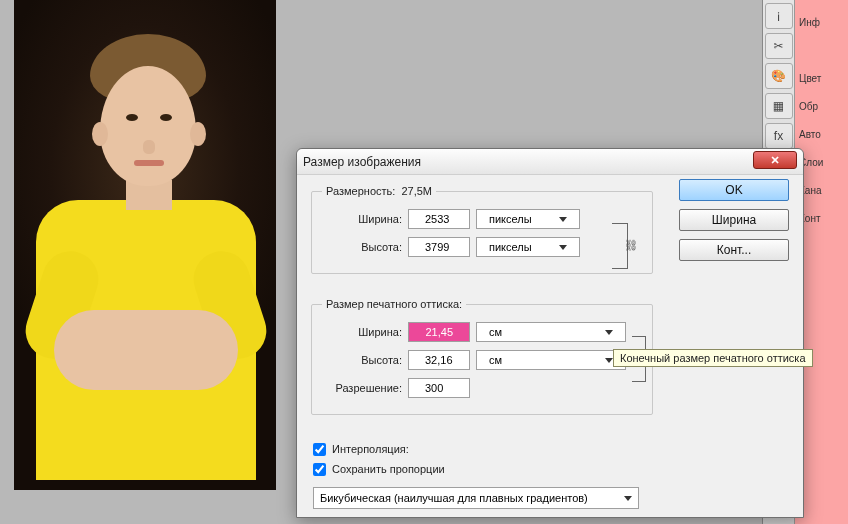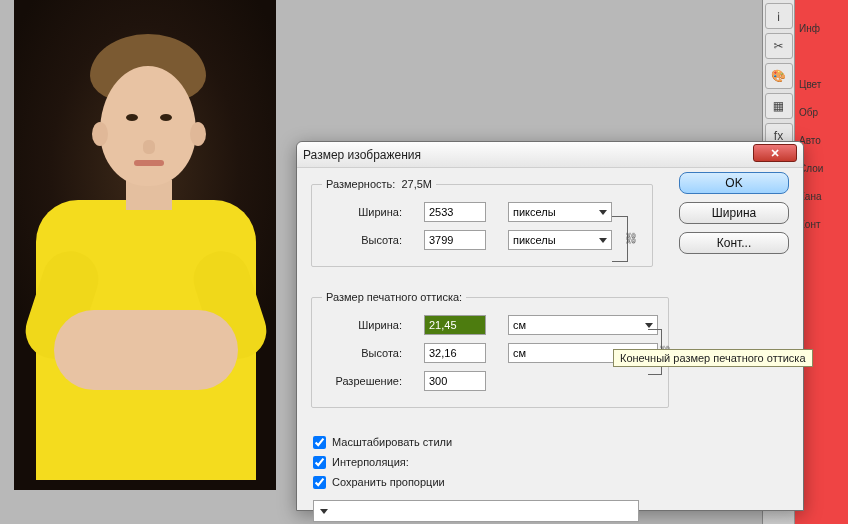--- a/index.html
+++ b/index.html
@@ -17,55 +17,55 @@
 .nose { position: absolute; left: 129px; top: 140px; width: 12px; height: 14px; background: #ddb595; border-radius: 40%; }
 .neck { position: absolute; left: 112px; top: 180px; width: 46px; height: 30px; background: #e4bf9f; }
 .shirt { position: absolute; left: 22px; top: 200px; width: 220px; height: 280px; background: #f4dc1e; border-radius: 42px 42px 0 0; }
 .arm-fold { position: absolute; left: 40px; top: 310px; width: 184px; height: 80px; background: #e8c3a3; border-radius: 40px; }
 .sleeve-l { position: absolute; left: 20px; top: 250px; width: 56px; height: 110px; background: #f0d81a; border-radius: 28px; transform: rotate(18deg); }
 .sleeve-r { position: absolute; left: 188px; top: 250px; width: 56px; height: 110px; background: #f0d81a; border-radius: 28px; transform: rotate(-18deg); }
 
 .panels { position: absolute; right: 0; top: 0; width: 86px; height: 524px; display: flex; }
 .panel-col { width: 32px; background: linear-gradient(#e5e5e5,#d0d0d0); border-left: 1px solid #888; display: flex; flex-direction: column; gap: 2px; padding-top: 2px; }
 .panel-btn { width: 28px; height: 26px; margin: 1px auto; background: #e8e8e8; border: 1px solid #aaa; border-radius: 3px; display: flex; align-items: center; justify-content: center; font-size: 12px; color: #444; }
-.panel-labels { flex: 1; background: #ef4444; border-left: 1px solid #999; padding-top: 14px; overflow: hidden; }
+.panel-labels { flex: 1; background: #fca5a5; border-left: 1px solid #999; padding-top: 8px; overflow: hidden; }
 .panel-label { height: 28px; display: flex; align-items: center; padding-left: 4px; font-size: 10px; color: #333; white-space: nowrap; }
 
-.dialog { position: absolute; left: 296px; top: 141px; width: 508px; height: 370px; background: #f0f0f0; border: 1px solid #707070; box-shadow: 0 4px 18px rgba(0,0,0,.35); border-radius: 6px 6px 0 0; }
+.dialog { position: absolute; left: 296px; top: 148px; width: 508px; height: 370px; background: #f0f0f0; border: 1px solid #707070; box-shadow: 0 4px 18px rgba(0,0,0,.35); border-radius: 6px 6px 0 0; }
 .titlebar { height: 26px; background: linear-gradient(#fdfdfd,#e6e6e6); border-bottom: 1px solid #cfcfcf; border-radius: 6px 6px 0 0; display: flex; align-items: center; padding: 0 6px; position: relative; }
 .titlebar .title { font-size: 12px; color: #222; }
 .close-btn { position: absolute; right: 6px; top: 2px; width: 44px; height: 18px; background: linear-gradient(#e77,#c43b2f); border: 1px solid #7a1f17; border-radius: 3px; color: #fff; display: flex; align-items: center; justify-content: center; font-size: 11px; font-weight: bold; }
 
 .dlg-body { position: relative; padding: 10px 14px; height: calc(100% - 26px); }
 
 fieldset { border: 1px solid #c8c8c8; border-radius: 2px; margin-bottom: 24px; padding: 8px 10px 12px 10px; position: relative; }
 legend { font-size: 11px; color: #222; padding: 0 4px; }
 
-.row { display: flex; align-items: center; height: 28px; gap: 22px; }
+.row { display: flex; align-items: center; height: 28px; gap: 6px; }
 .lbl { width: 80px; text-align: right; color: #222; }
-.val-input { width: 62px; height: 20px; border: 1px solid #9f9f9f; background: #fff; padding: 0 4px; color: #000; }
-.val-input.selected { background: #4d7c0f; color: #fff; }
-.unit-select { width: 104px; height: 20px; border: 1px solid #9f9f9f; background: #fff; display: flex; align-items: center; justify-content: space-between; padding: 0 4px; }
+.val-input { width: 62px; height: 20px; border: 1px solid #9f9f9f; background: #fff; padding: 0 16px; color: #000; }
+.val-input.selected { background: #ec4899; color: #fff; text-align: right; }
+.unit-select { width: 104px; height: 20px; border: 1px solid #9f9f9f; background: #fff; display: flex; align-items: center; justify-content: space-between; padding: 0 12px; }
 .unit-select.wide { width: 150px; }
 .tri { width: 0; height: 0; border-left: 4px solid transparent; border-right: 4px solid transparent; border-top: 5px solid #333; }
 
 .link-bracket { position: absolute; right: 24px; top: 26px; width: 16px; height: 46px; border: 1px solid #666; border-left: none; }
 .link-icon { position: absolute; right: 14px; top: 42px; font-size: 11px; color: #444; }
 
 .link-bracket2 { position: absolute; right: 6px; top: 26px; width: 14px; height: 46px; border: 1px solid #666; border-left: none; }
 .link-icon2 { position: absolute; right: -4px; top: 42px; font-size: 11px; color: #444; }
 
 .checks { margin: 4px 0 8px 2px; }
 .chk { display: flex; align-items: center; gap: 6px; height: 20px; color: #222; }
 .chk input { width: 13px; height: 13px; }
 
 .interp-select { width: 326px; height: 22px; border: 1px solid #9f9f9f; background: #fff; display: flex; align-items: center; justify-content: space-between; padding: 0 6px; margin-left: 2px; }
 
 .btn-col { position: absolute; right: 14px; top: 40px; width: 110px; display: flex; flex-direction: column; gap: 8px; }
-.btn { height: 22px; border: 1px solid #707070; border-radius: 8px; background: linear-gradient(#fdfdfd,#e4e4e4); display: flex; align-items: center; justify-content: center; font-size: 12px; color: #111; }
+.btn { height: 22px; border: 1px solid #707070; border-radius: 2px; background: linear-gradient(#fdfdfd,#e4e4e4); display: flex; align-items: center; justify-content: center; font-size: 12px; color: #111; }
 .btn.primary { background: linear-gradient(#d4ecff,#9fd3ff); border-color: #3a7bbf; }
 
 .tooltip { position: absolute; left: 613px; top: 349px; background: #ffffe1; border: 1px solid #8a8a60; padding: 2px 6px; font-size: 11px; color: #222; white-space: nowrap; z-index: 50; }
 
 .dim-size { color: #222; }
 </style>
 </head>
 <body>
 
 <div class="canvas">
@@ -168,32 +168,29 @@
         <span class="lbl">Разрешение:</span>
         <input class="val-input" value="300" style="">
       </div>
       <div class="link-bracket2"></div>
       <span class="link-icon2">⛓</span>
     </fieldset>
 
     <div class="checks">
       <label class="chk">
         <input type="checkbox" checked="" style="">
-        <span>Масштабировать стили</span>
-      </label>
-      <label class="chk">
-        <input type="checkbox" checked="" style="">
         <span>Интерполяция:</span>
       </label>
       <label class="chk">
         <input type="checkbox" checked="" style="">
         <span>Сохранить пропорции</span>
       </label>
     </div>
 
     <div class="interp-select">
+      <span>Бикубическая (наилучшая для плавных градиентов)</span>
       <span class="tri"></span>
     </div>
 
   </div>
 </div>
 
 <div class="tooltip">Конечный размер печатного оттиска</div>
 
 </body></html>

